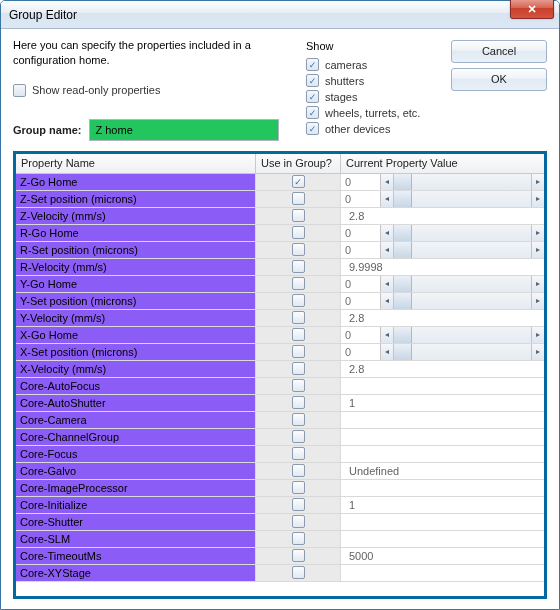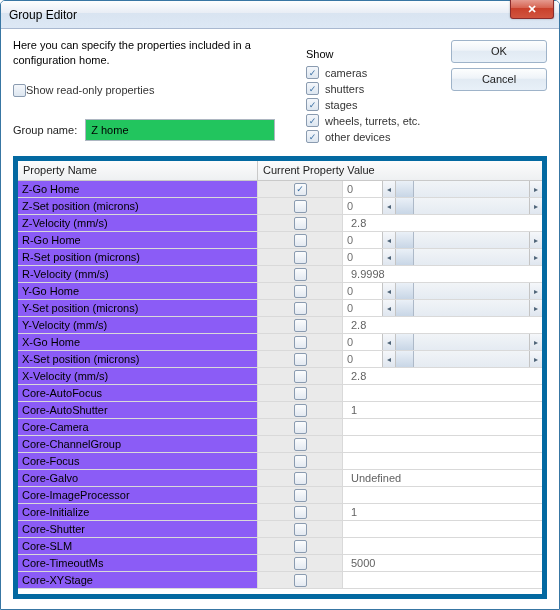--- a/index.html
+++ b/index.html
@@ -5,32 +5,32 @@
   *{box-sizing:border-box;font-family:"Segoe UI",Tahoma,sans-serif;font-size:11px;margin:0;padding:0}
   body{background:#fff;overflow:hidden}
   .window{width:560px;height:610px;border:1px solid #3876a3;border-radius:5px 5px 0 0;position:relative;background:#fff;display:flex;flex-direction:column}
   .titlebar{height:28px;background:linear-gradient(#fdfefe,#e8edf5 45%,#d9e4f1 46%,#dde8f5);border-bottom:1px solid #a9b8d0;border-radius:4px 4px 0 0;display:flex;align-items:center;padding-left:8px;position:relative}
   .titlebar-title{font-size:12px;color:#000}
   .close-btn{position:absolute;top:-1px;right:5px;width:44px;height:19px;border:1px solid #8a2c2c;border-top:none;border-radius:0 0 3px 3px;background:linear-gradient(#e59a8f,#d6624f 45%,#c9402b 46%,#d1543f);color:#fff;display:flex;align-items:center;justify-content:center;font-size:12px;font-weight:bold;box-shadow:0 0 2px rgba(0,0,0,.3)}
   .client{flex:1;padding:9px 12px 10px 12px;display:flex;flex-direction:column;min-height:0}
   .upper{display:flex;gap:10px}
   .left{flex:1}
   .intro{font-size:11px;color:#000;line-height:1.35;max-width:260px}
-  .ro-row{margin-top:16px;display:flex;align-items:center;}
+  .ro-row{margin-top:16px;display:flex;align-items:center;gap:6px}
   .checkbox{width:13px;height:13px;border:1px solid #8a9bb0;border-radius:2px;background:linear-gradient(#f4f7fb,#dde6f0);display:inline-flex;align-items:center;justify-content:center;font-size:9px;color:#3b6fa3}
   .lbl{color:#333}
   .groupname-row{margin-top:22px;display:flex;align-items:center;gap:8px}
-  .fieldlabel{font-weight:normal;color:#222}
+  .fieldlabel{font-weight:bold;color:#222}
   .textinput{height:22px;width:190px;border:1px solid #adb6c1;padding:2px 5px;background:#22c55e}
-  .showcol{width:135px;margin-top:10px}
+  .showcol{width:135px;margin-top:2px}
   .showcol .hdr{color:#000;margin-bottom:6px}
   .showcol .item{display:flex;align-items:center;gap:6px;margin-bottom:3px}
   .btncol{width:96px;display:flex;flex-direction:column;gap:5px;margin-top:2px}
   .winbtn{height:23px;border:1px solid #9eb3c9;border-radius:3px;background:linear-gradient(#fdfefe,#eef3f8 45%,#e1eaf3 46%,#e8f0f8);color:#222;cursor:pointer;text-align:center;line-height:21px}
-  .tablewrap{flex:1;border:5px solid #0369a1;margin-top:10px;overflow:hidden;display:flex;flex-direction:column;min-height:0}
+  .tablewrap{flex:1;border:3px solid #0369a1;margin-top:10px;overflow:hidden;display:flex;flex-direction:column;min-height:0}
   .thead{display:flex;height:20px;background:linear-gradient(#fcfcfc,#eef0f2);border-bottom:1px solid #c9c9c9}
   .th{border-right:1px solid #c9c9c9;padding:3px 5px;color:#222}
   .th:last-child{border-right:none}
   .col1{width:240px}
   .col2{width:85px}
   .col3{flex:1}
   .tbody{flex:1;overflow:hidden}
   .tr{display:flex;height:17px;border-bottom:1px solid #d9d9d9}
   .td{border-right:1px solid #d9d9d9;padding:0 4px;display:flex;align-items:center;overflow:hidden}
   .td.col1{background:#8b5cf6;color:#000}
@@ -91,28 +91,29 @@
               <span class="lbl">wheels, turrets, etc.</span>
             </div>
             <div class="item">
               <span class="checkbox">✓</span>
               <span class="lbl">other devices</span>
             </div>
           </div>
       </div>
 
       <div class="btncol">
+        <div class="winbtn">Cancel</div>
         <div class="winbtn">OK</div>
-        <div class="winbtn">Cancel</div>
       </div>
     </div>
 
     <div class="tablewrap">
       <div class="thead">
         <div class="th col1">Property Name</div>
+        <div class="th col2">Use in Group?</div>
         <div class="th col3">Current Property Value</div>
       </div>
       <div class="tbody" id="tbody">
           <div class="tr">
             <div class="td col1">Z-Go Home</div>
             <div class="td col2">
               <span class="cell-checkbox">✓</span>
             </div>
             <div class="td col3">
               <div class="slidercell">

